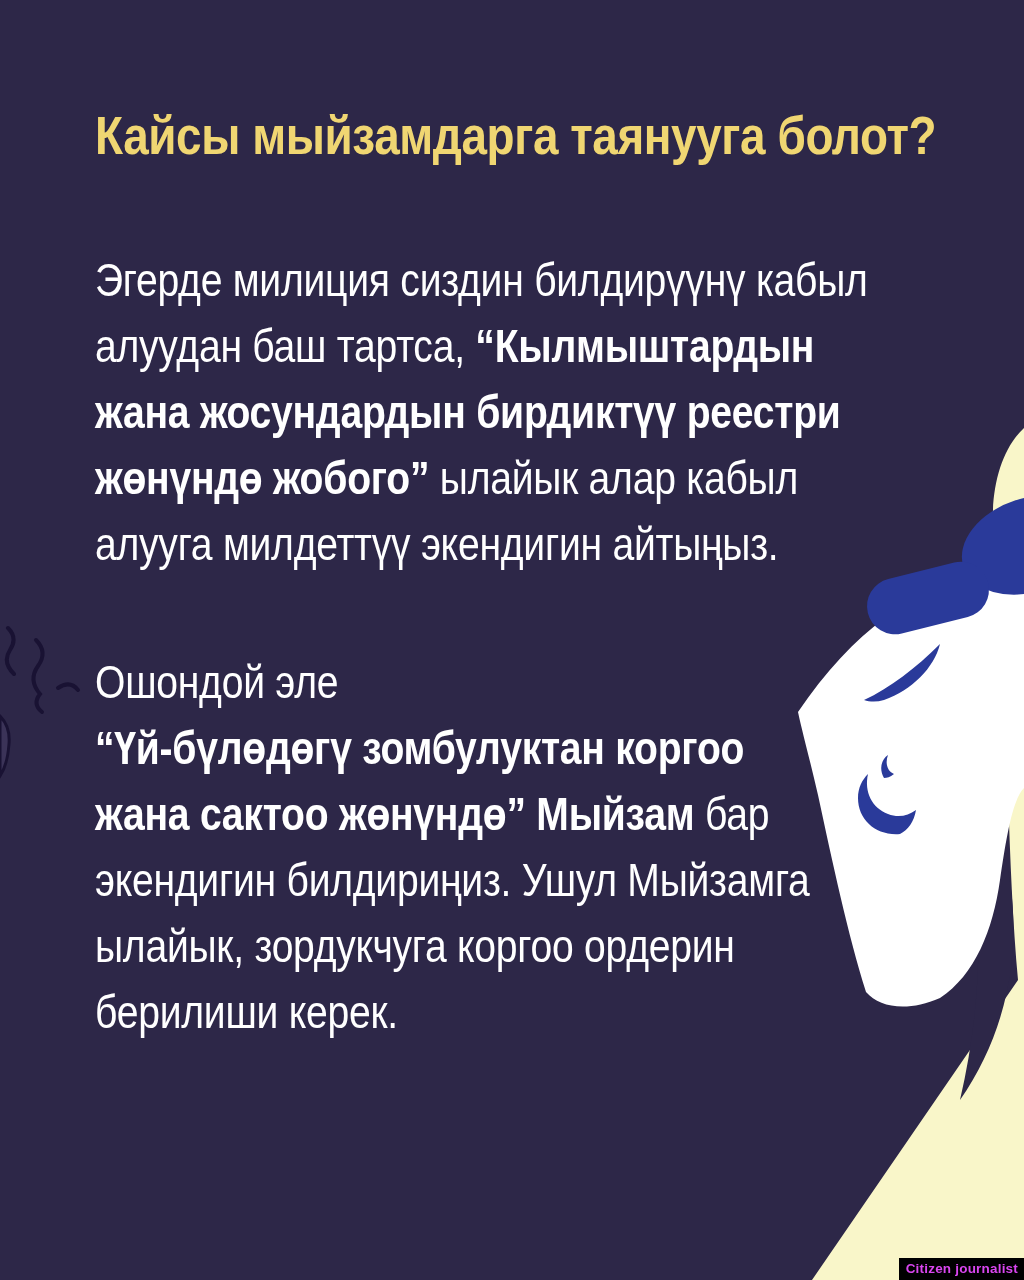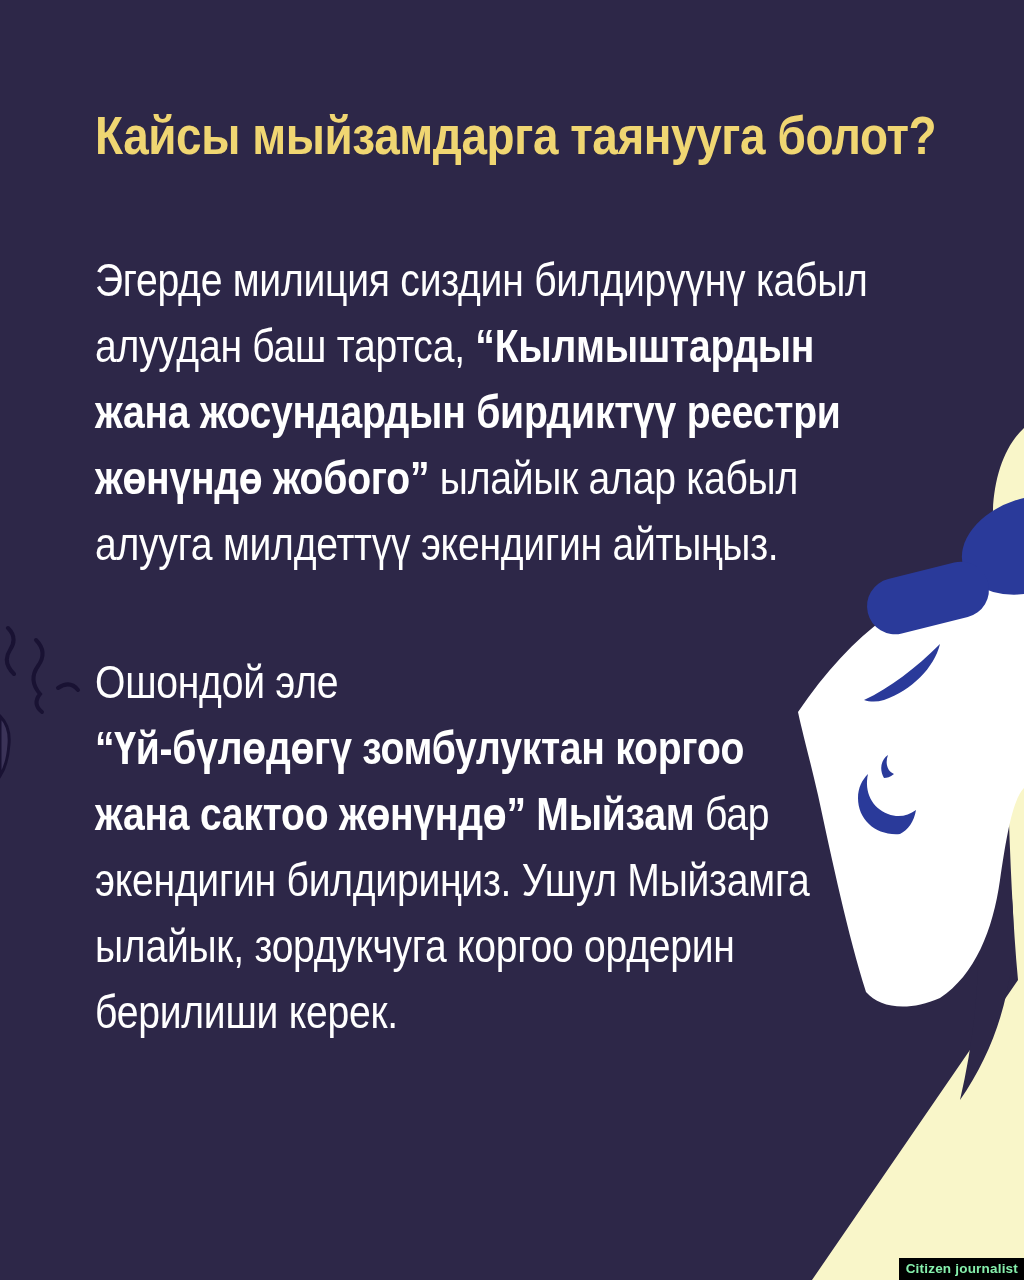--- a/index.html
+++ b/index.html
@@ -27,21 +27,21 @@
     color:#ffffff;
     font-size:46px;line-height:66px;
     letter-spacing:-0.3px;
   }
   .para-1{margin-top:82px;}
   .para-2{margin-top:72px;}
   .b{font-weight:700;}
   .line{white-space:nowrap;}
   .badge{
     position:absolute;right:0;bottom:0;z-index:3;
-    background:#000000;color:#86efac;
+    background:#000000;color:#d946ef;
     font-size:13.5px;font-weight:700;
     padding:3px 6px 4px 7px;
     letter-spacing:0.2px;
   }
 </style>
 </head>
 <body>
 
 <svg class="illustration" width="1024" height="1280" viewBox="0 0 1024 1280" xmlns="http://www.w3.org/2000/svg">
 

